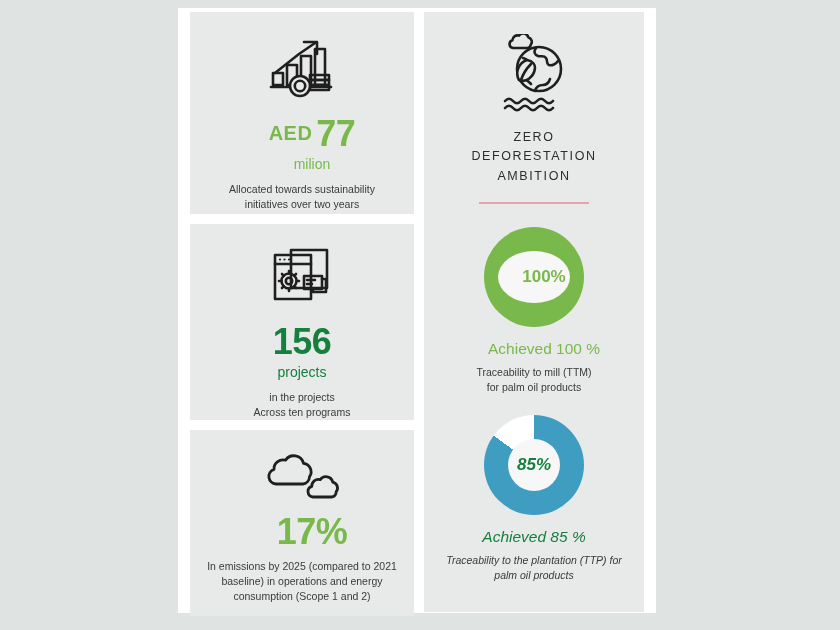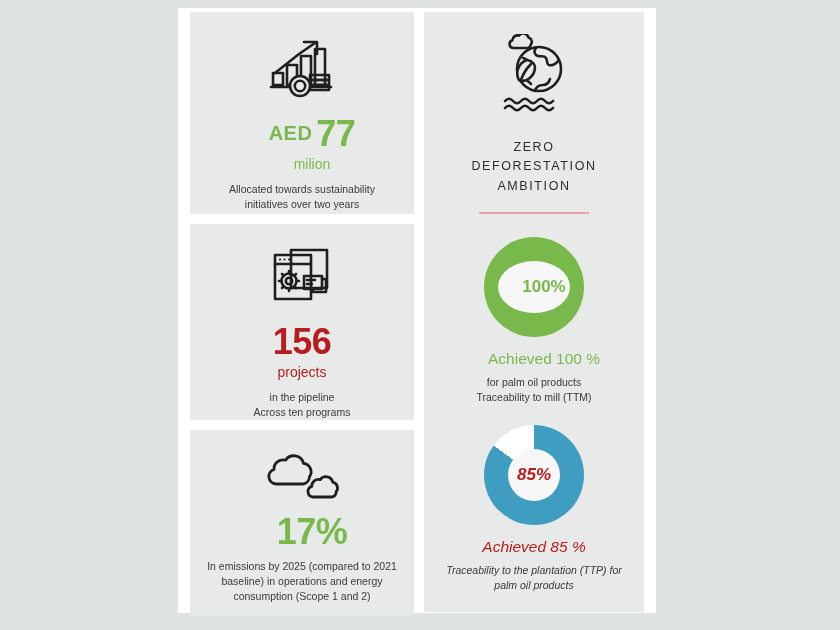--- a/index.html
+++ b/index.html
@@ -92,21 +92,21 @@
     margin-top: 4px;
   }
   .stat-desc {
     font-size: 10.5px;
     color: #3a3a38;
     line-height: 1.45;
     margin-top: 9px;
     padding: 0 22px;
   }
   .green { color: #79b84a; padding-left: 20px; }
-  .blue  { color: #b91c1c; }
+  .blue  { color: #15803d; }
 
   
   .zero-title {
     font-size: 12.5px;
     letter-spacing: 1.6px;
     color: #2d2d2b;
     text-align: center;
     line-height: 1.55;
     font-weight: 400;
   }
@@ -213,21 +213,21 @@
             <rect x="33" y="28" width="18" height="13"></rect>
             <path d="M36 32 h8 M36 36 h5"></path>
             <path d="M51 31 l4 0 0 13 -13 0 0 -3"></path>
           </svg>
         </div>
         <div class="stat-line blue" style="margin-top:8px;">
           <span class="stat-num">156</span>
         </div>
         <div class="stat-sub blue">projects</div>
         <div class="stat-desc">
-          <div>in the pipeline</div>
+          <div>in the projects</div>
           <div>Across ten programs</div>
         </div>
       </div>
 
       <div class="card card-3">
         <div class="icon-wrap" style="height:66px;padding-top:14px;">
           <svg width="80" height="48" viewBox="0 0 80 48" fill="none" stroke="#1f1f1f" stroke-width="2.8" stroke-linecap="round" stroke-linejoin="round">
 
             <path d="M14 31
                      a7.5 7.5 0 0 1 -2 -14.6
@@ -270,36 +270,36 @@
             <path d="M28 24 c4 1 7 4 6 8 c-1 4 -5 5 -5 9 c0 4 4 6 7 9"></path>
             <path d="M40 57 c1 -4 4 -6 8 -6 c4 0 6 -3 7 -6"></path>
 
             <path d="M32 26 c-9 3 -12 13 -8 20 c7 3 15 -3 16 -12 c0.3 -3 -2 -7 -8 -8 Z" fill="#e8eae9"></path>
             <path d="M36 30 c-4 4 -8 10 -10 16"></path>
 
             <path d="M10 67 q4 -4.5 8 0 t8 0 t8 0 t8 0 t8 0 t8 0"></path>
             <path d="M10 74 q4 -4.5 8 0 t8 0 t8 0 t8 0 t8 0 t8 0"></path>
           </svg>
         </div>
-        <div class="zero-title" style="margin-top:24px;">
+        <div class="zero-title" style="margin-top:14px;">
           <div>ZERO</div>
           <div>DEFORESTATION</div>
           <div>AMBITION</div>
         </div>
         <div class="divider"></div>
       </div>
 
       <div class="donut-block" style="margin-top:23px;">
         <div class="donut" style="background:conic-gradient(#79b84a 0deg 360deg);text-decoration:underline;">
           <div class="hole green">100%</div>
         </div>
         <div class="donut-label green">Achieved 100 %</div>
         <div class="donut-desc">
+          <div>Traceability to mill (TTM)</div>
           <div>for palm oil products</div>
-          <div>Traceability to mill (TTM)</div>
         </div>
       </div>
 
       <div class="donut-block" style="margin-top:20px;font-style:italic;">
         <div class="donut" style="background:conic-gradient(#3f9dc2 0deg 306deg, #ffffff 306deg 360deg);">
           <div class="hole blue">85%</div>
         </div>
         <div class="donut-label blue">Achieved 85 %</div>
         <div class="donut-desc" style="padding:0 16px;">
           <div>Traceability to the plantation (TTP) for</div>

